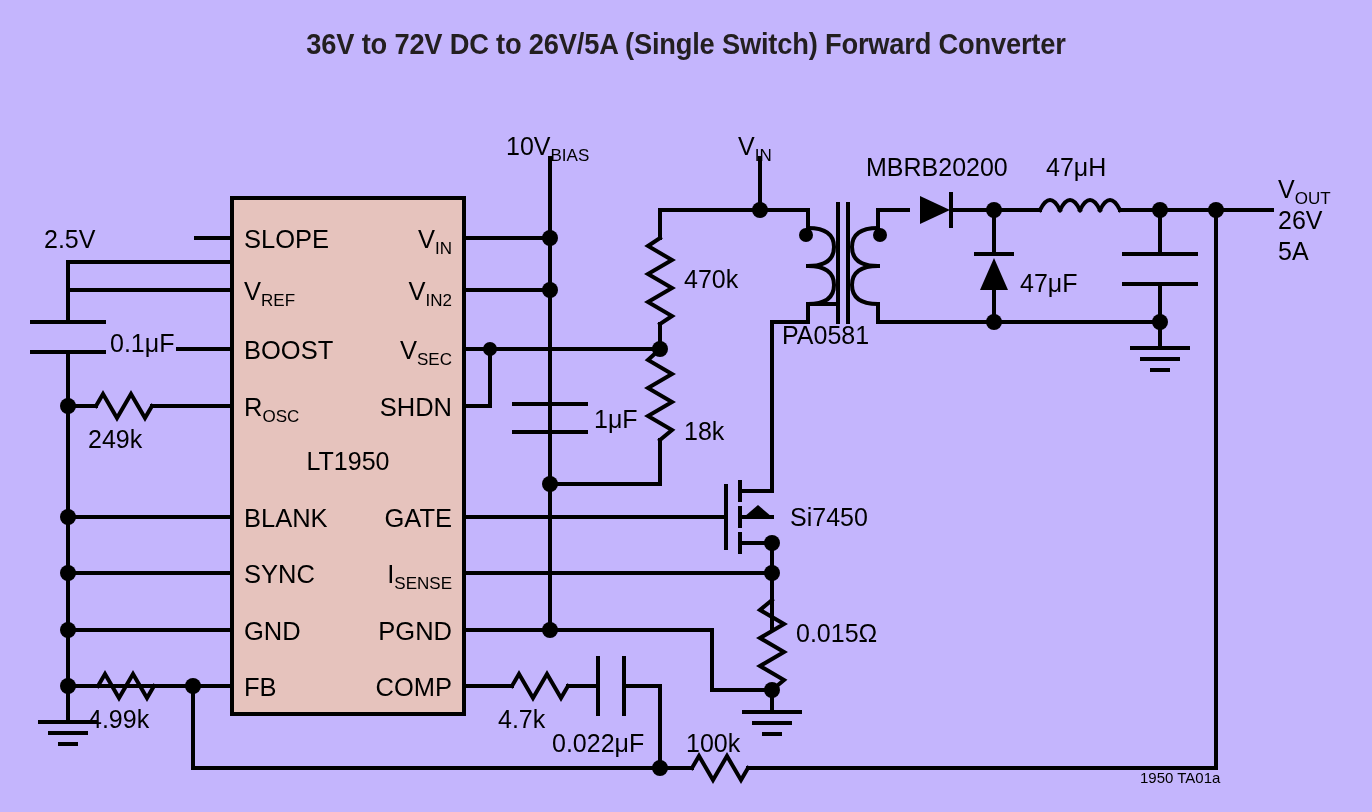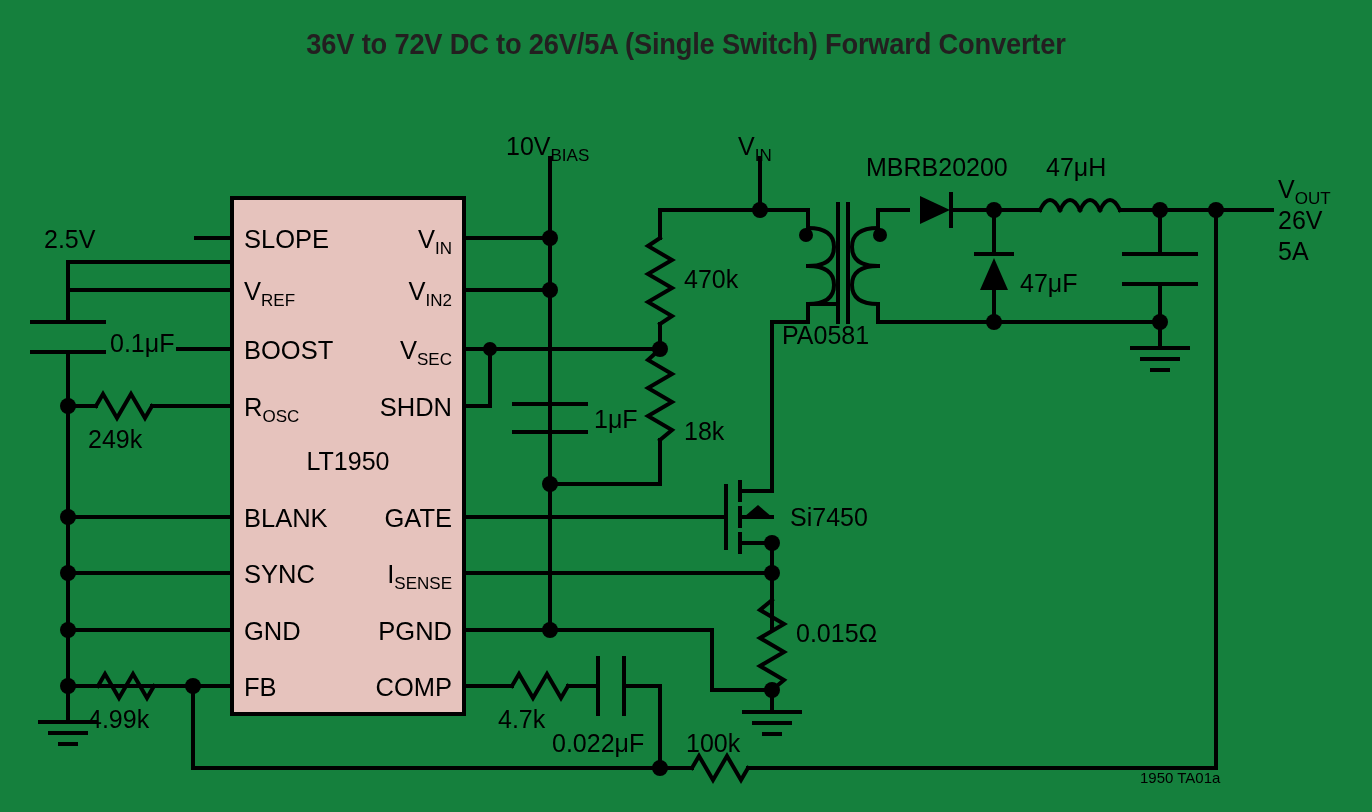--- a/index.html
+++ b/index.html
@@ -1,18 +1,18 @@
 <!DOCTYPE html>
 <html><head>
 <meta charset="utf-8">
 <style>
   html,body{margin:0;padding:0;background:#fff;}
   body{width:1372px;height:812px;overflow:hidden;
        font-family:"Liberation Sans", sans-serif;}
-  #root{position:relative;width:1372px;height:812px;background:#15803d;}
+  #root{position:relative;width:1372px;height:812px;background:#c4b5fd;}
   .title{
     position:absolute;left:0;top:28px;width:1372px;text-align:center;
     font-family:"Liberation Sans", sans-serif;
     font-size:29px;font-weight:bold;color:#231f20;
     letter-spacing:-0.2px;transform:scaleX(0.94);transform-origin:center top;
   }
   svg{position:absolute;left:0;top:0;}
   .w{stroke:#000;stroke-width:4;fill:none;stroke-linecap:square;}
   .fillblk{fill:#000;stroke:none;}
   .icbody{fill:#e6c3bd;stroke:#000;stroke-width:4;}

